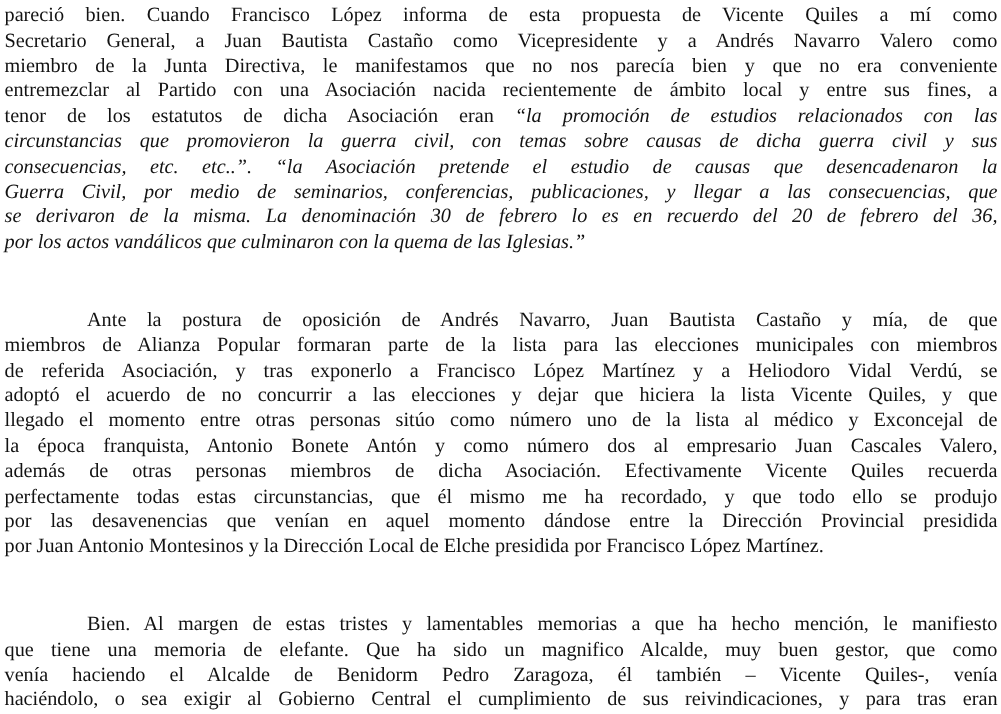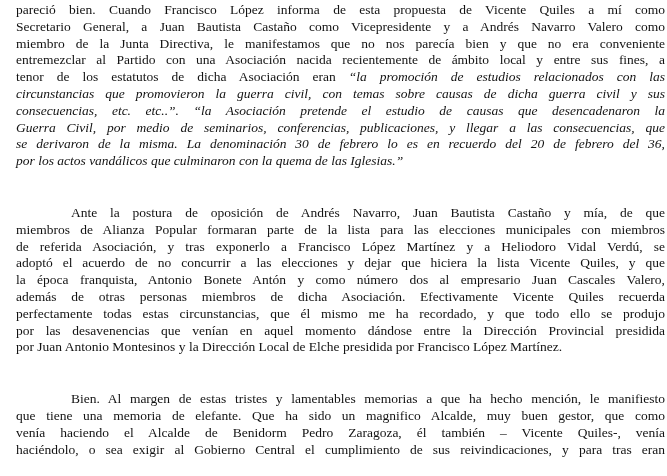--- a/index.html
+++ b/index.html
@@ -9,21 +9,21 @@
   }
   body {
     width: 667px;
     height: 476px;
     overflow: hidden;
   }
   .page {
     box-sizing: border-box;
     width: 667px;
     height: 476px;
-    padding: 2px 2px 0 16px;
+    padding: 2px 2px 0 3px;
     font-family: "Liberation Serif", "DejaVu Serif", serif;
     font-size: 13.5px;
     line-height: 16.8px;
     color: #121212;
     -webkit-font-smoothing: antialiased;
   }
   .para {
     margin: 0;
   }
   .para + .para {
@@ -59,20 +59,21 @@
         <div class="line"><span class="it">consecuencias, etc. etc..”. “la Asociación pretende el estudio de causas que desencadenaron la</span></div>
         <div class="line"><span class="it">Guerra Civil, por medio de seminarios, conferencias, publicaciones, y llegar a las consecuencias, que</span></div>
         <div class="line"><span class="it">se derivaron de la misma. La denominación 30 de febrero lo es en recuerdo del 20 de febrero del 36,</span></div>
         <div class="line last"><span class="it">por los actos vandálicos que culminaron con la quema de las Iglesias.”</span></div>
       </div>
       <div class="para">
         <div class="line indent"><span>Ante la postura de oposición de Andrés Navarro, Juan Bautista Castaño y mía, de que</span></div>
         <div class="line"><span>miembros de Alianza Popular formaran parte de la lista para las elecciones municipales con miembros</span></div>
         <div class="line"><span>de referida Asociación, y tras exponerlo a Francisco López Martínez y a Heliodoro Vidal Verdú, se</span></div>
         <div class="line"><span>adoptó el acuerdo de no concurrir a las elecciones y dejar que hiciera la lista Vicente Quiles, y que</span></div>
+        <div class="line"><span>llegado el momento entre otras personas sitúo como número uno de la lista al médico y Exconcejal de</span></div>
         <div class="line"><span>la época franquista, Antonio Bonete Antón y como número dos al empresario Juan Cascales Valero,</span></div>
         <div class="line"><span>además de otras personas miembros de dicha Asociación. Efectivamente Vicente Quiles recuerda</span></div>
         <div class="line"><span>perfectamente todas estas circunstancias, que él mismo me ha recordado, y que todo ello se produjo</span></div>
         <div class="line"><span>por las desavenencias que venían en aquel momento dándose entre la Dirección Provincial presidida</span></div>
         <div class="line last"><span>por Juan Antonio Montesinos y la Dirección Local de Elche presidida por Francisco López Martínez.</span></div>
       </div>
       <div class="para">
         <div class="line indent"><span>Bien. Al margen de estas tristes y lamentables memorias a que ha hecho mención, le manifiesto</span></div>
         <div class="line"><span>que tiene una memoria de elefante. Que ha sido un magnifico Alcalde, muy buen gestor, que como</span></div>
         <div class="line"><span>venía haciendo el Alcalde de Benidorm Pedro Zaragoza, él también – Vicente Quiles-, venía</span></div>

